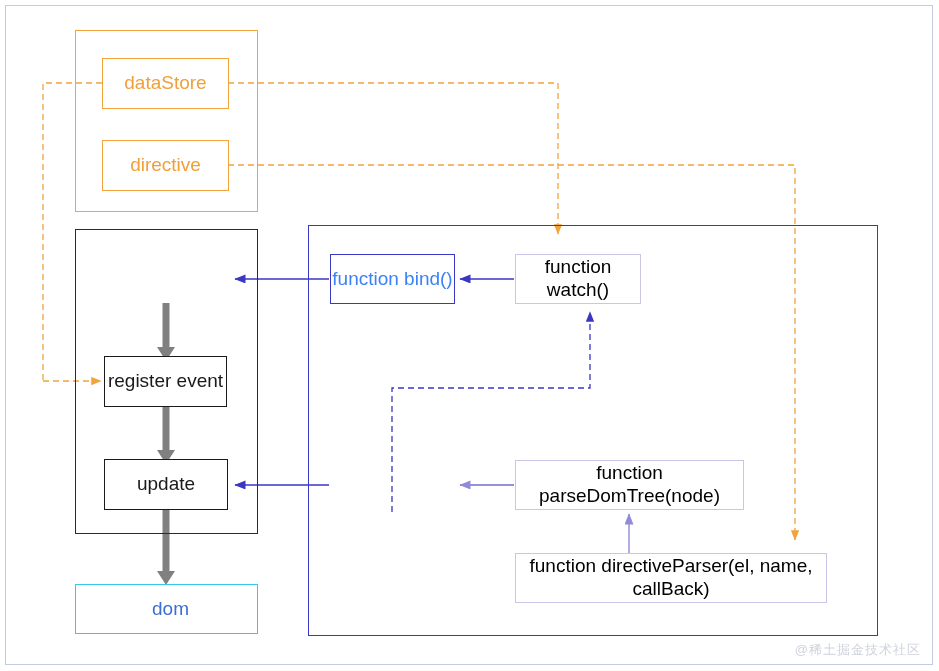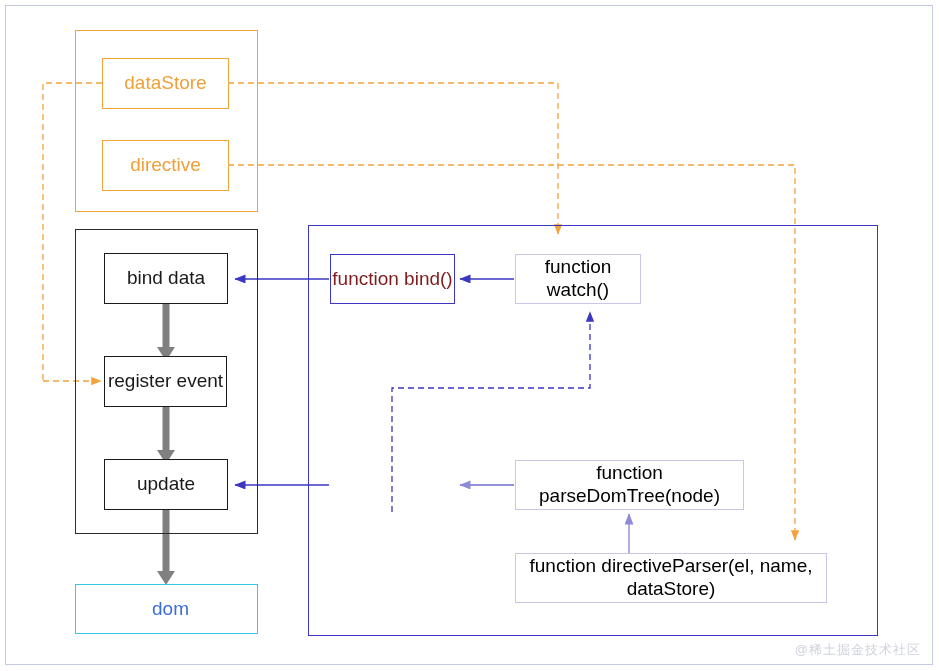--- a/index.html
+++ b/index.html
@@ -53,21 +53,21 @@
     color: #f0a03a;
     background: #ffffff;
   }
   .node-black {
     border: 1px solid #1a1a1a;
     color: #1a1a1a;
     background: #ffffff;
   }
   .node-blue-strong {
     border: 1px solid #3b36c4;
-    color: #7f1d1d;
+    color: #3b82f6;
     background: #ffffff;
   }
   .node-blue-light {
     border: 1px solid #c9c6ea;
     color: #000000;
     background: #ffffff;
   }
   .node-cyan {
     border: 1px solid #35c8e8;
     color: #3b6fd4;
@@ -169,23 +169,20 @@
   <div class="box group-blue" style="left:308px; top:225px; width:570px; height:411px;"></div>
 
   <div class="box node-orange" style="left:102px; top:58px; width:127px; height:51px;">
     <span>dataStore</span>
   </div>
 
   <div class="box node-orange" style="left:102px; top:140px; width:127px; height:51px;">
     <span>directive</span>
   </div>
 
-  <div class="box node-black" style="left:104px; top:253px; width:124px; height:51px;">
-    <span>bind data</span>
-  </div>
 
   <div class="box node-black" style="left:104px; top:356px; width:123px; height:51px;">
     <span>register event</span>
   </div>
 
   <div class="box node-black" style="left:104px; top:459px; width:124px; height:51px;">
     <span>update</span>
   </div>
 
   <div class="box node-cyan" style="left:75px; top:584px; width:183px; height:50px;">
@@ -199,18 +196,18 @@
   <div class="box node-blue-light" style="left:515px; top:254px; width:126px; height:50px;">
     <span>function watch()</span>
   </div>
 
 
   <div class="box node-blue-light" style="left:515px; top:460px; width:229px; height:50px;">
     <span>function parseDomTree(node)</span>
   </div>
 
   <div class="box node-blue-light" style="left:515px; top:553px; width:312px; height:50px;">
-    <span>function directiveParser(el, name, dataStore)</span>
+    <span>function directiveParser(el, name, callBack)</span>
   </div>
 
   <div class="watermark">@稀土掘金技术社区</div>
 
 </div>
 
 </body></html>

